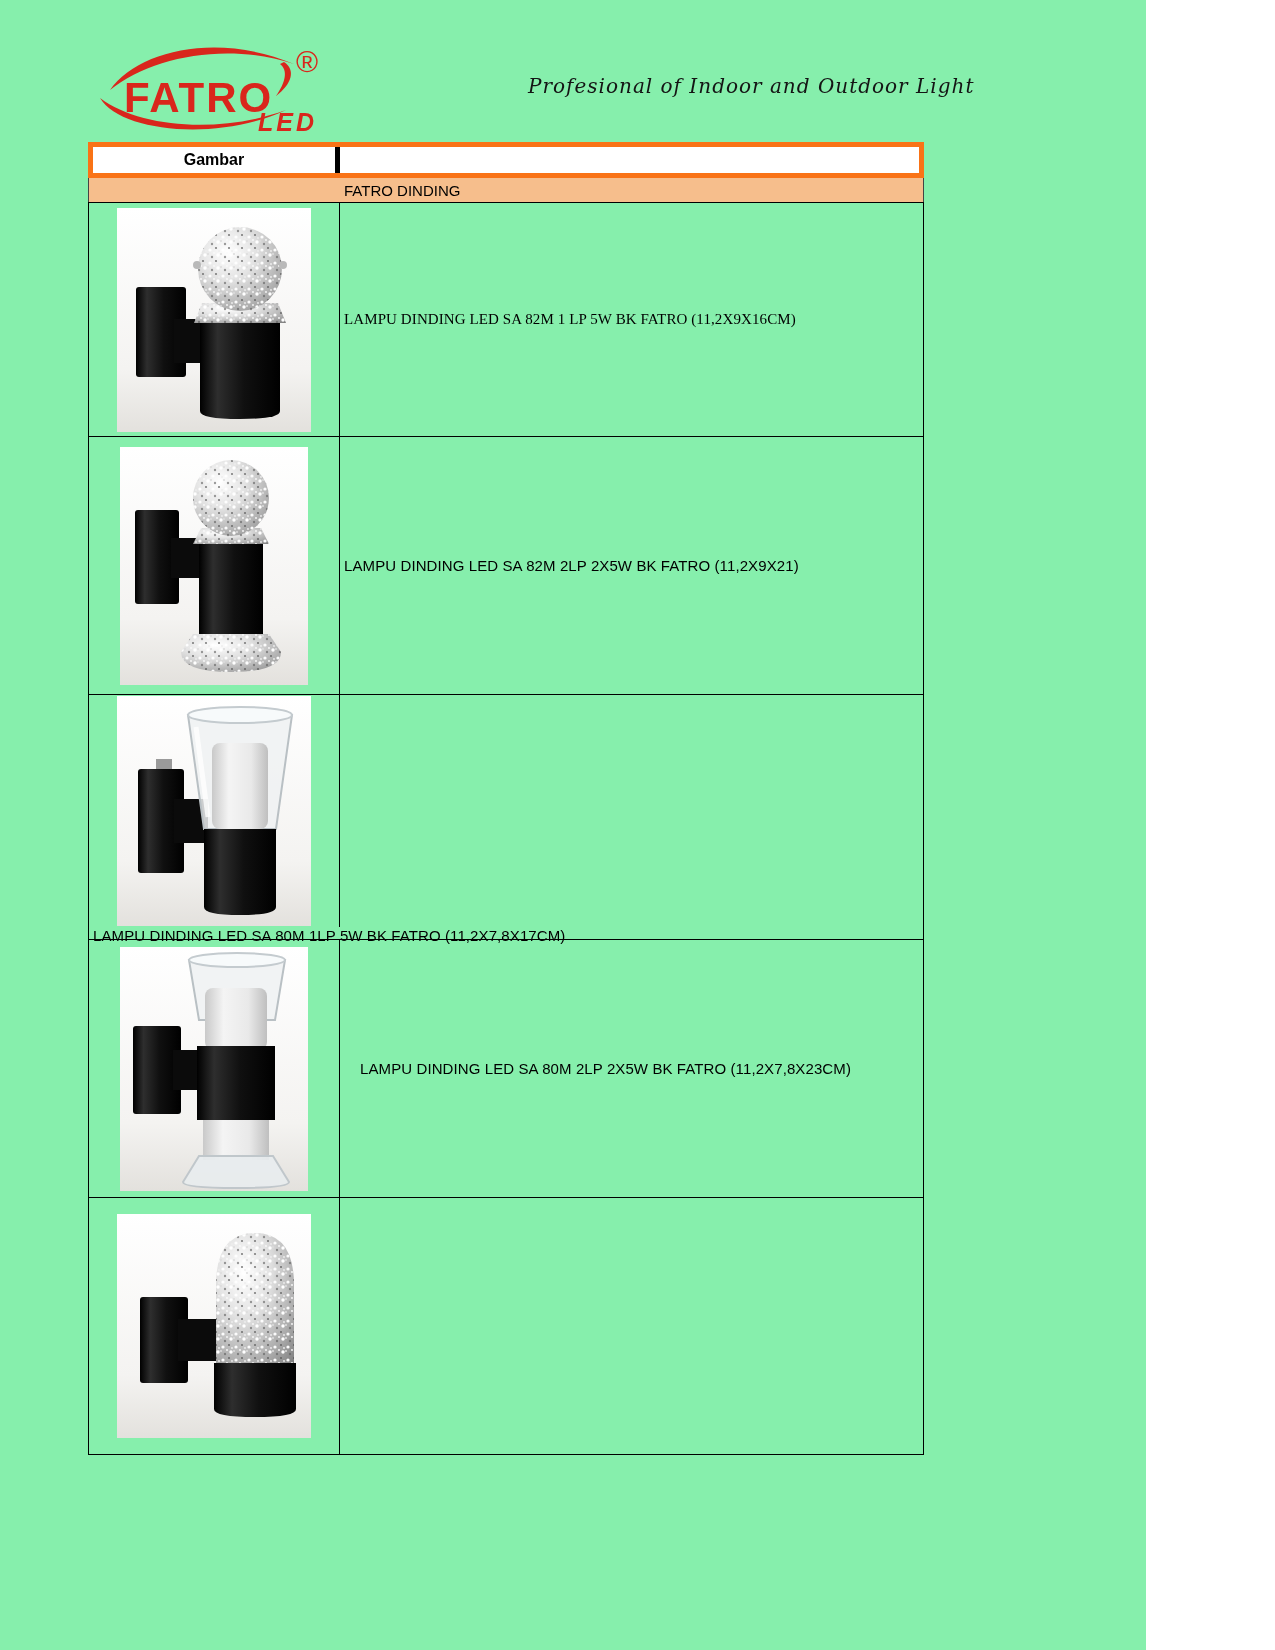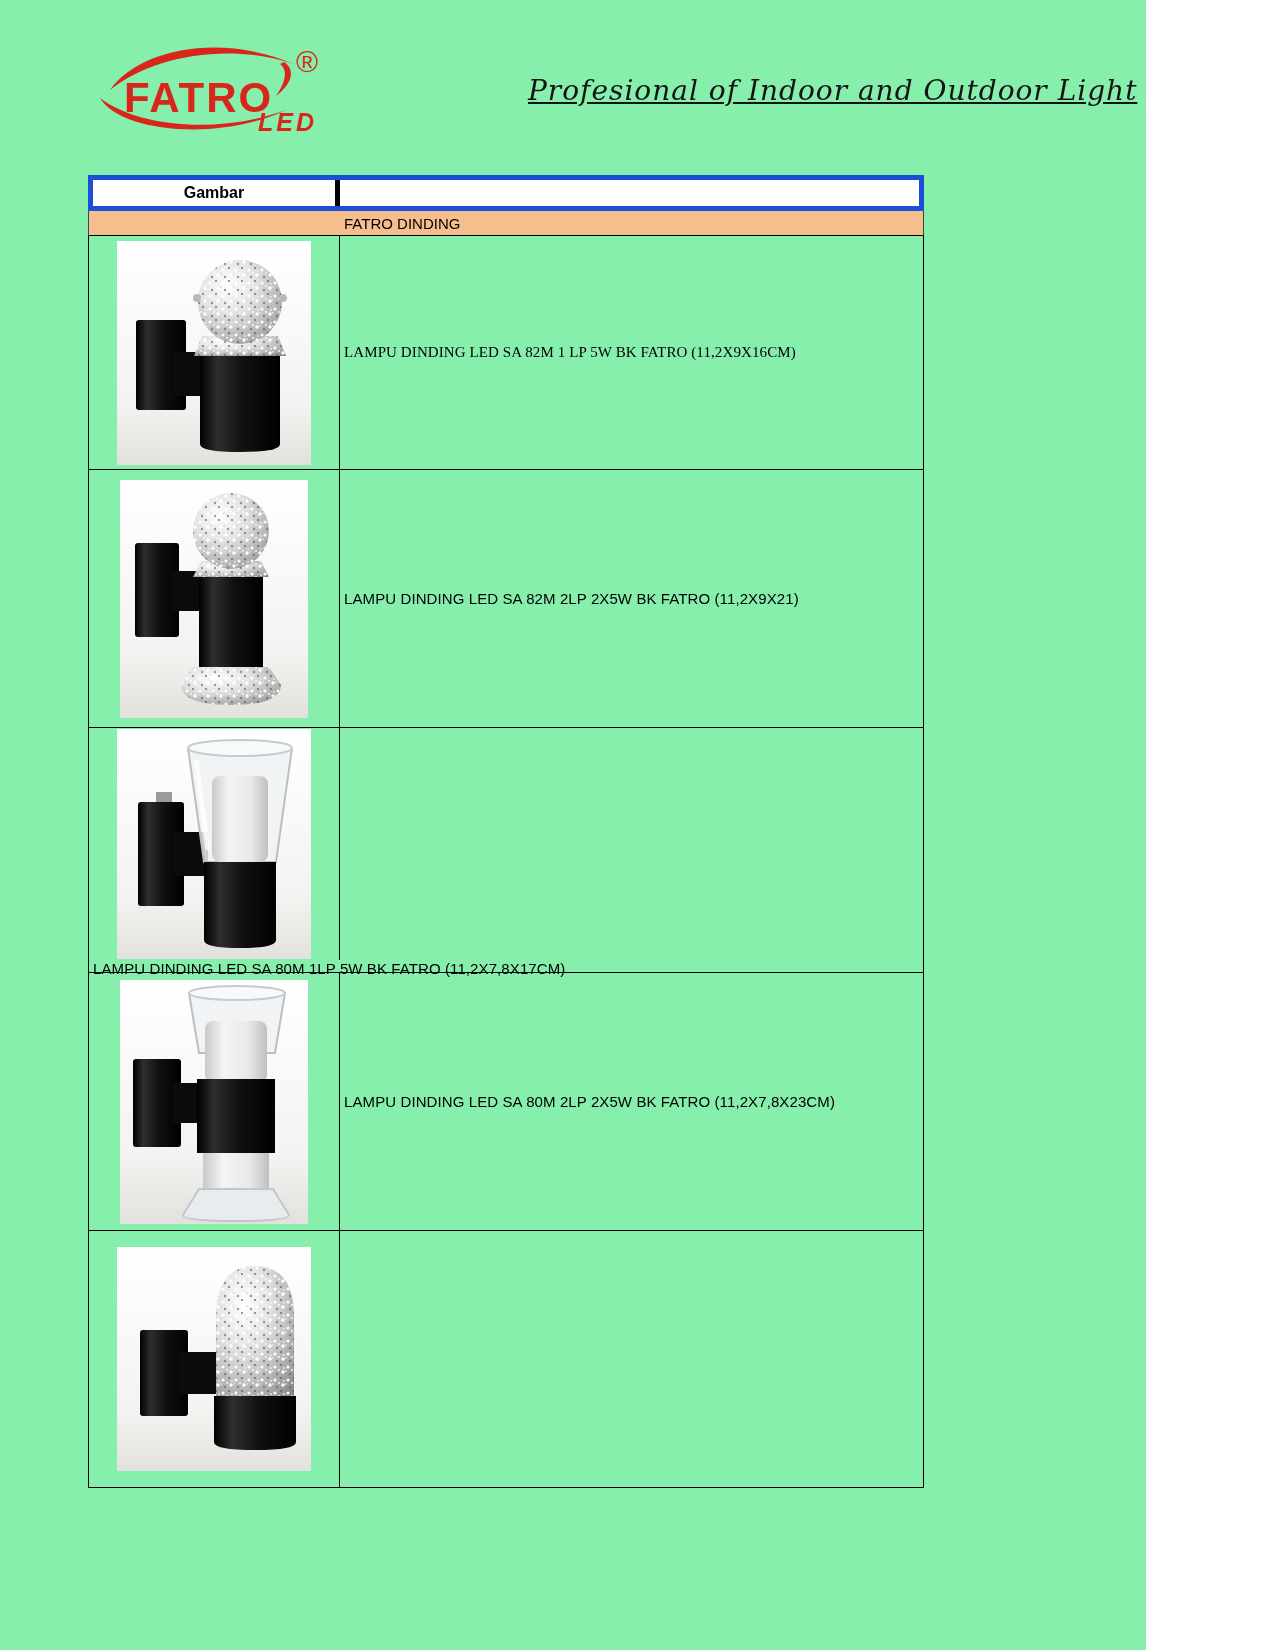--- a/index.html
+++ b/index.html
@@ -12,38 +12,36 @@
     font-family: "Liberation Sans", sans-serif;
     overflow: hidden;
   }
 
   
   .logo { position: absolute; left: 88px; top: 38px; width: 255px; height: 100px; }
   .tagline {
     position: absolute; left: 528px; top: 74px;
     font-family: "DejaVu Serif", serif;
     font-style: italic;
-    font-size: 28px;
+    font-size: 20px;
     letter-spacing: 1px;
     color: #141414;
     white-space: nowrap;
-    text-decoration: underline;
   }
 
   
   .catalog { position: absolute; left: 88px; top: 142px; width: 836px; }
 
   .thead {
     display: flex;
-    border: 5px solid #1d4ed8;
+    border: 5px solid #f97316;
     background: #fff;
     height: 36px;
     font-weight: bold;
     font-size: 16px;
-    margin-top: 33px;
   }
   .th { display: flex; align-items: center; justify-content: center; }
   .th-gambar { width: 247px; border-right: 5px solid #000; }
   .th-nama { flex: 1; }
 
   .cat {
     height: 24px;
     background: #f6be8c;
     border-left: 1px solid #444;
     border-right: 1px solid #444;
@@ -56,21 +54,21 @@
 
   .rows {
     border-left: 1px solid #000;
     border-right: 1px solid #000;
     border-top: 1px solid #000;
   }
   .row { display: flex; border-bottom: 1px solid #000; }
   .row:nth-child(1) { height: 234px; font-family: Liberation Serif, serif; }
   .row:nth-child(2) { height: 258px; }
   .row:nth-child(3) { height: 245px; flex-direction: column; }
-  .row:nth-child(4) { height: 258px; }
+  .row:nth-child(4) { height: 258px; gap: 16px; }
   .row:nth-child(5) { height: 257px; }
 
   .cell-img {
     width: 251px;
     border-right: 1px solid #000;
     display: flex;
     align-items: center;
     justify-content: center;
   }
   .cell-name {

